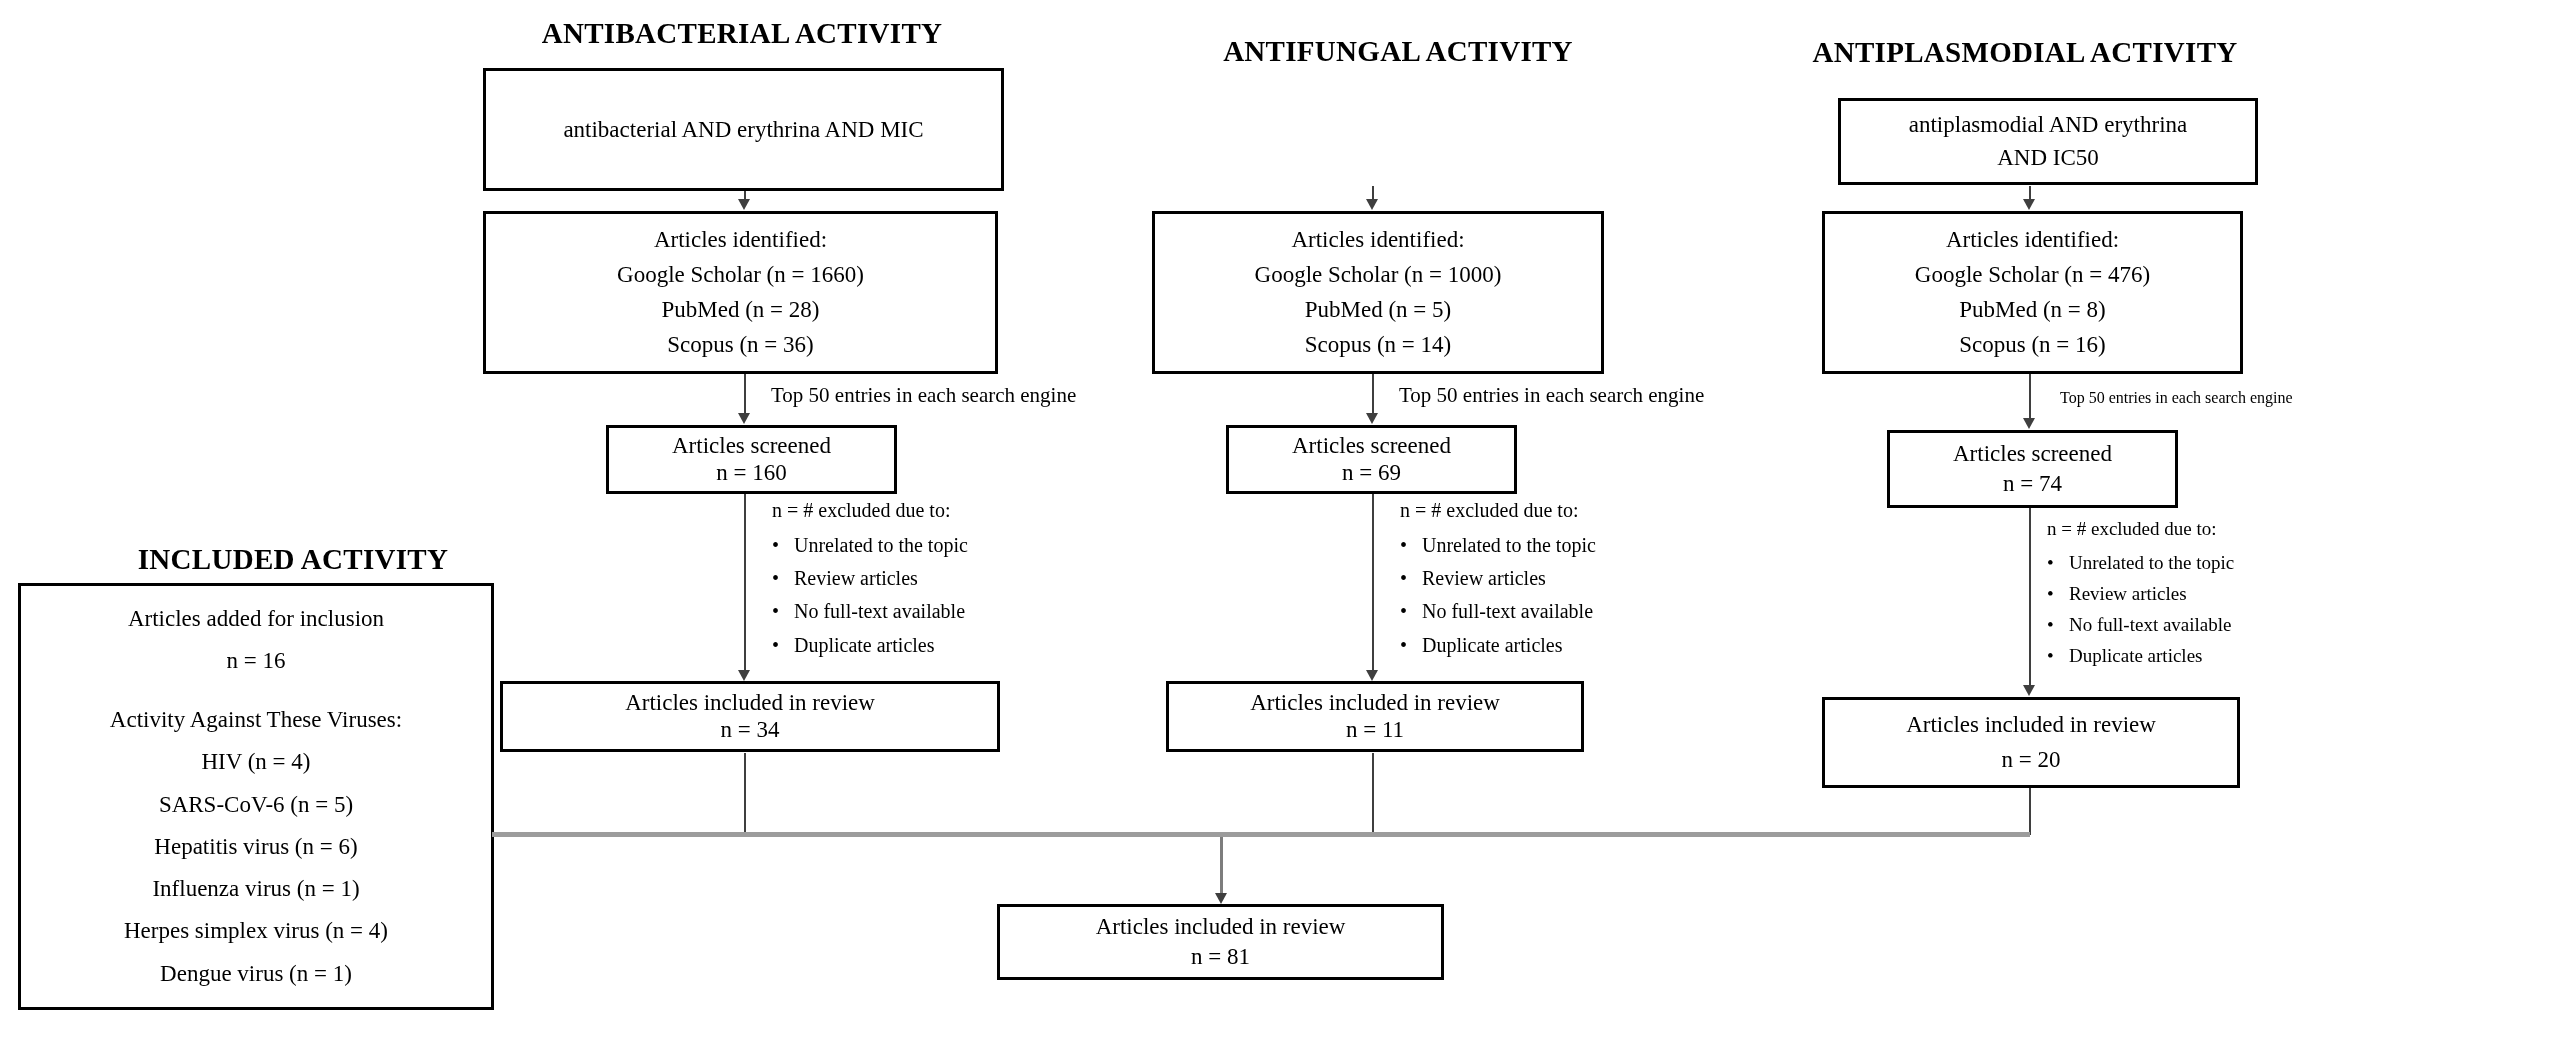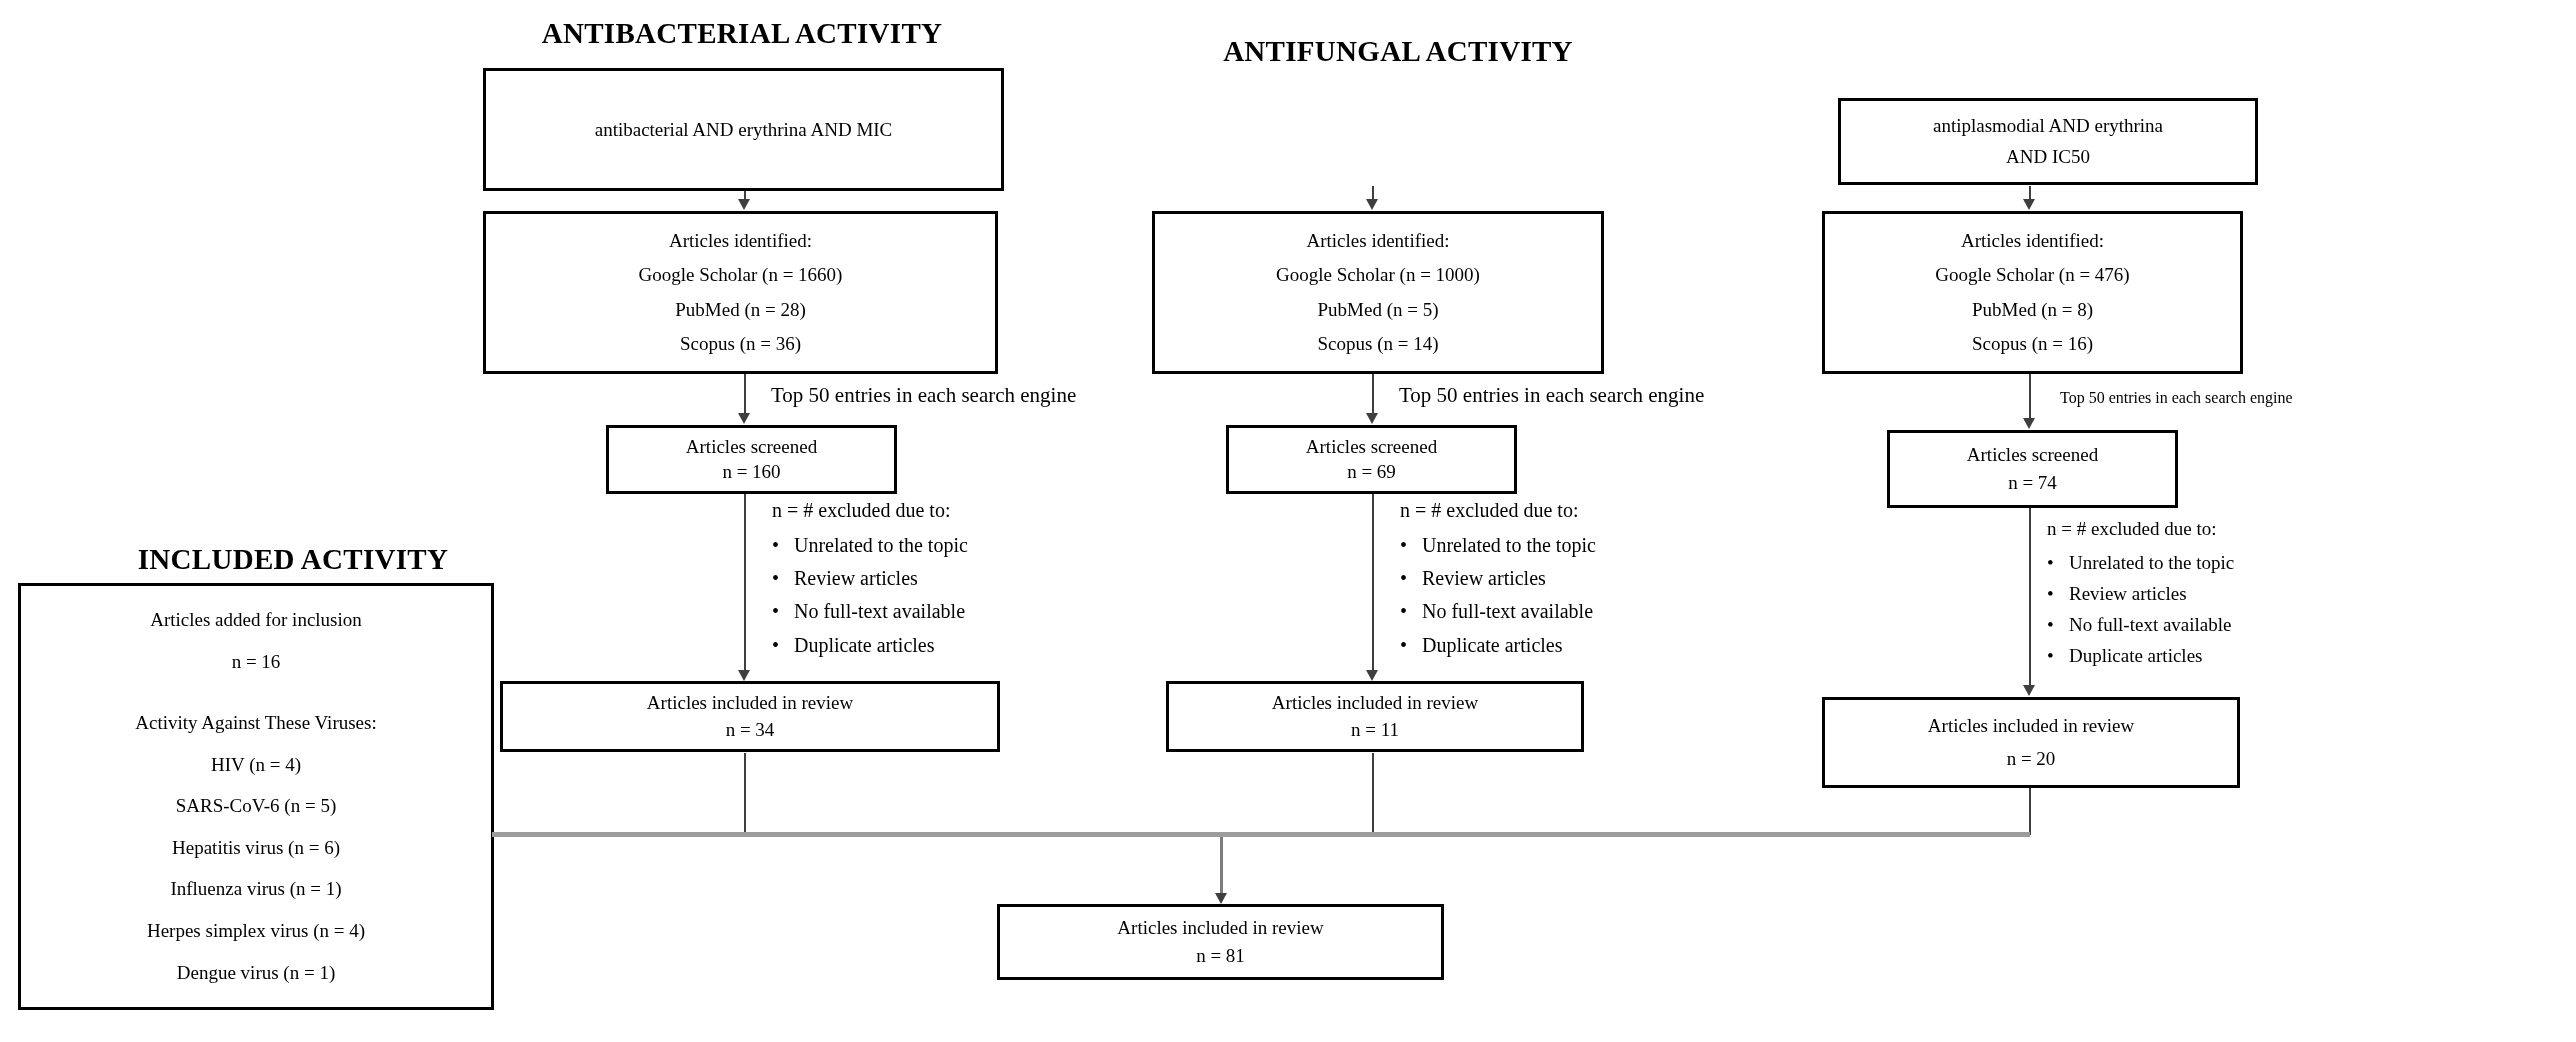--- a/index.html
+++ b/index.html
@@ -1,21 +1,21 @@
 <!DOCTYPE html>
 <html style="font-size:10.4px"><head>
 <meta charset="utf-8">
 <style>
   html,body{margin:0;padding:0;background:#ffffff}
   .canvas{position:relative;width:2344px;height:1042px;background:#ffffff;overflow:hidden;
           font-family:"Liberation Serif","DejaVu Serif",serif;color:#000}
   .title{position:absolute;transform:translateX(-50%);font-weight:700;font-size:29px;
          letter-spacing:0.3px;white-space:nowrap}
   .box{position:absolute;border:3.2px solid #000;background:#fff;display:flex;flex-direction:column;
-       align-items:center;justify-content:space-evenly;text-align:center;font-size:19px;
+       align-items:center;justify-content:space-evenly;text-align:center;font-size:23px;
        padding:3.9px 6.5px;box-sizing:border-box}
   .box .ln{white-space:nowrap}
   .av{border-width:3.9px}
   .vseg{position:absolute;width:1.9px;background:#3f3f3f}
   .gseg{position:absolute;width:3.2px;background:#7d7d7d}
   .ahead{position:absolute;width:0;height:0;border-left:6.5px solid transparent;
          border-right:6.5px solid transparent;border-top:11.7px solid #3f3f3f}
   .note{position:absolute;font-size:21px;white-space:nowrap}
   .note.small{font-size:16px}
   .excl{position:absolute;font-size:20px}
@@ -110,20 +110,21 @@
     <div class="item">Duplicate articles</div>
   </div>
 
   <div class="box" style="left:1166px;top:681px;width:418px;height:71px">
     <div class="ln">Articles included in review</div>
     <div class="ln">n = 11</div>
   </div>
 
   <div class="vseg" style="left:1372px;top:753px;height:82px"></div>
 
+  <div class="title" style="left:2025px;top:36px">ANTIPLASMODIAL ACTIVITY</div>
 
   <div class="box" style="left:1838px;top:98px;width:420px;height:87px">
     <div class="ln">antiplasmodial AND erythrina</div>
     <div class="ln">AND IC50</div>
   </div>
 
   <div class="vseg" style="left:2029px;top:186px;height:14.2px"></div>
   <div class="ahead" style="left:2023px;top:199px"></div>
 
   <div class="box" style="left:1822px;top:211px;width:421px;height:163px">

